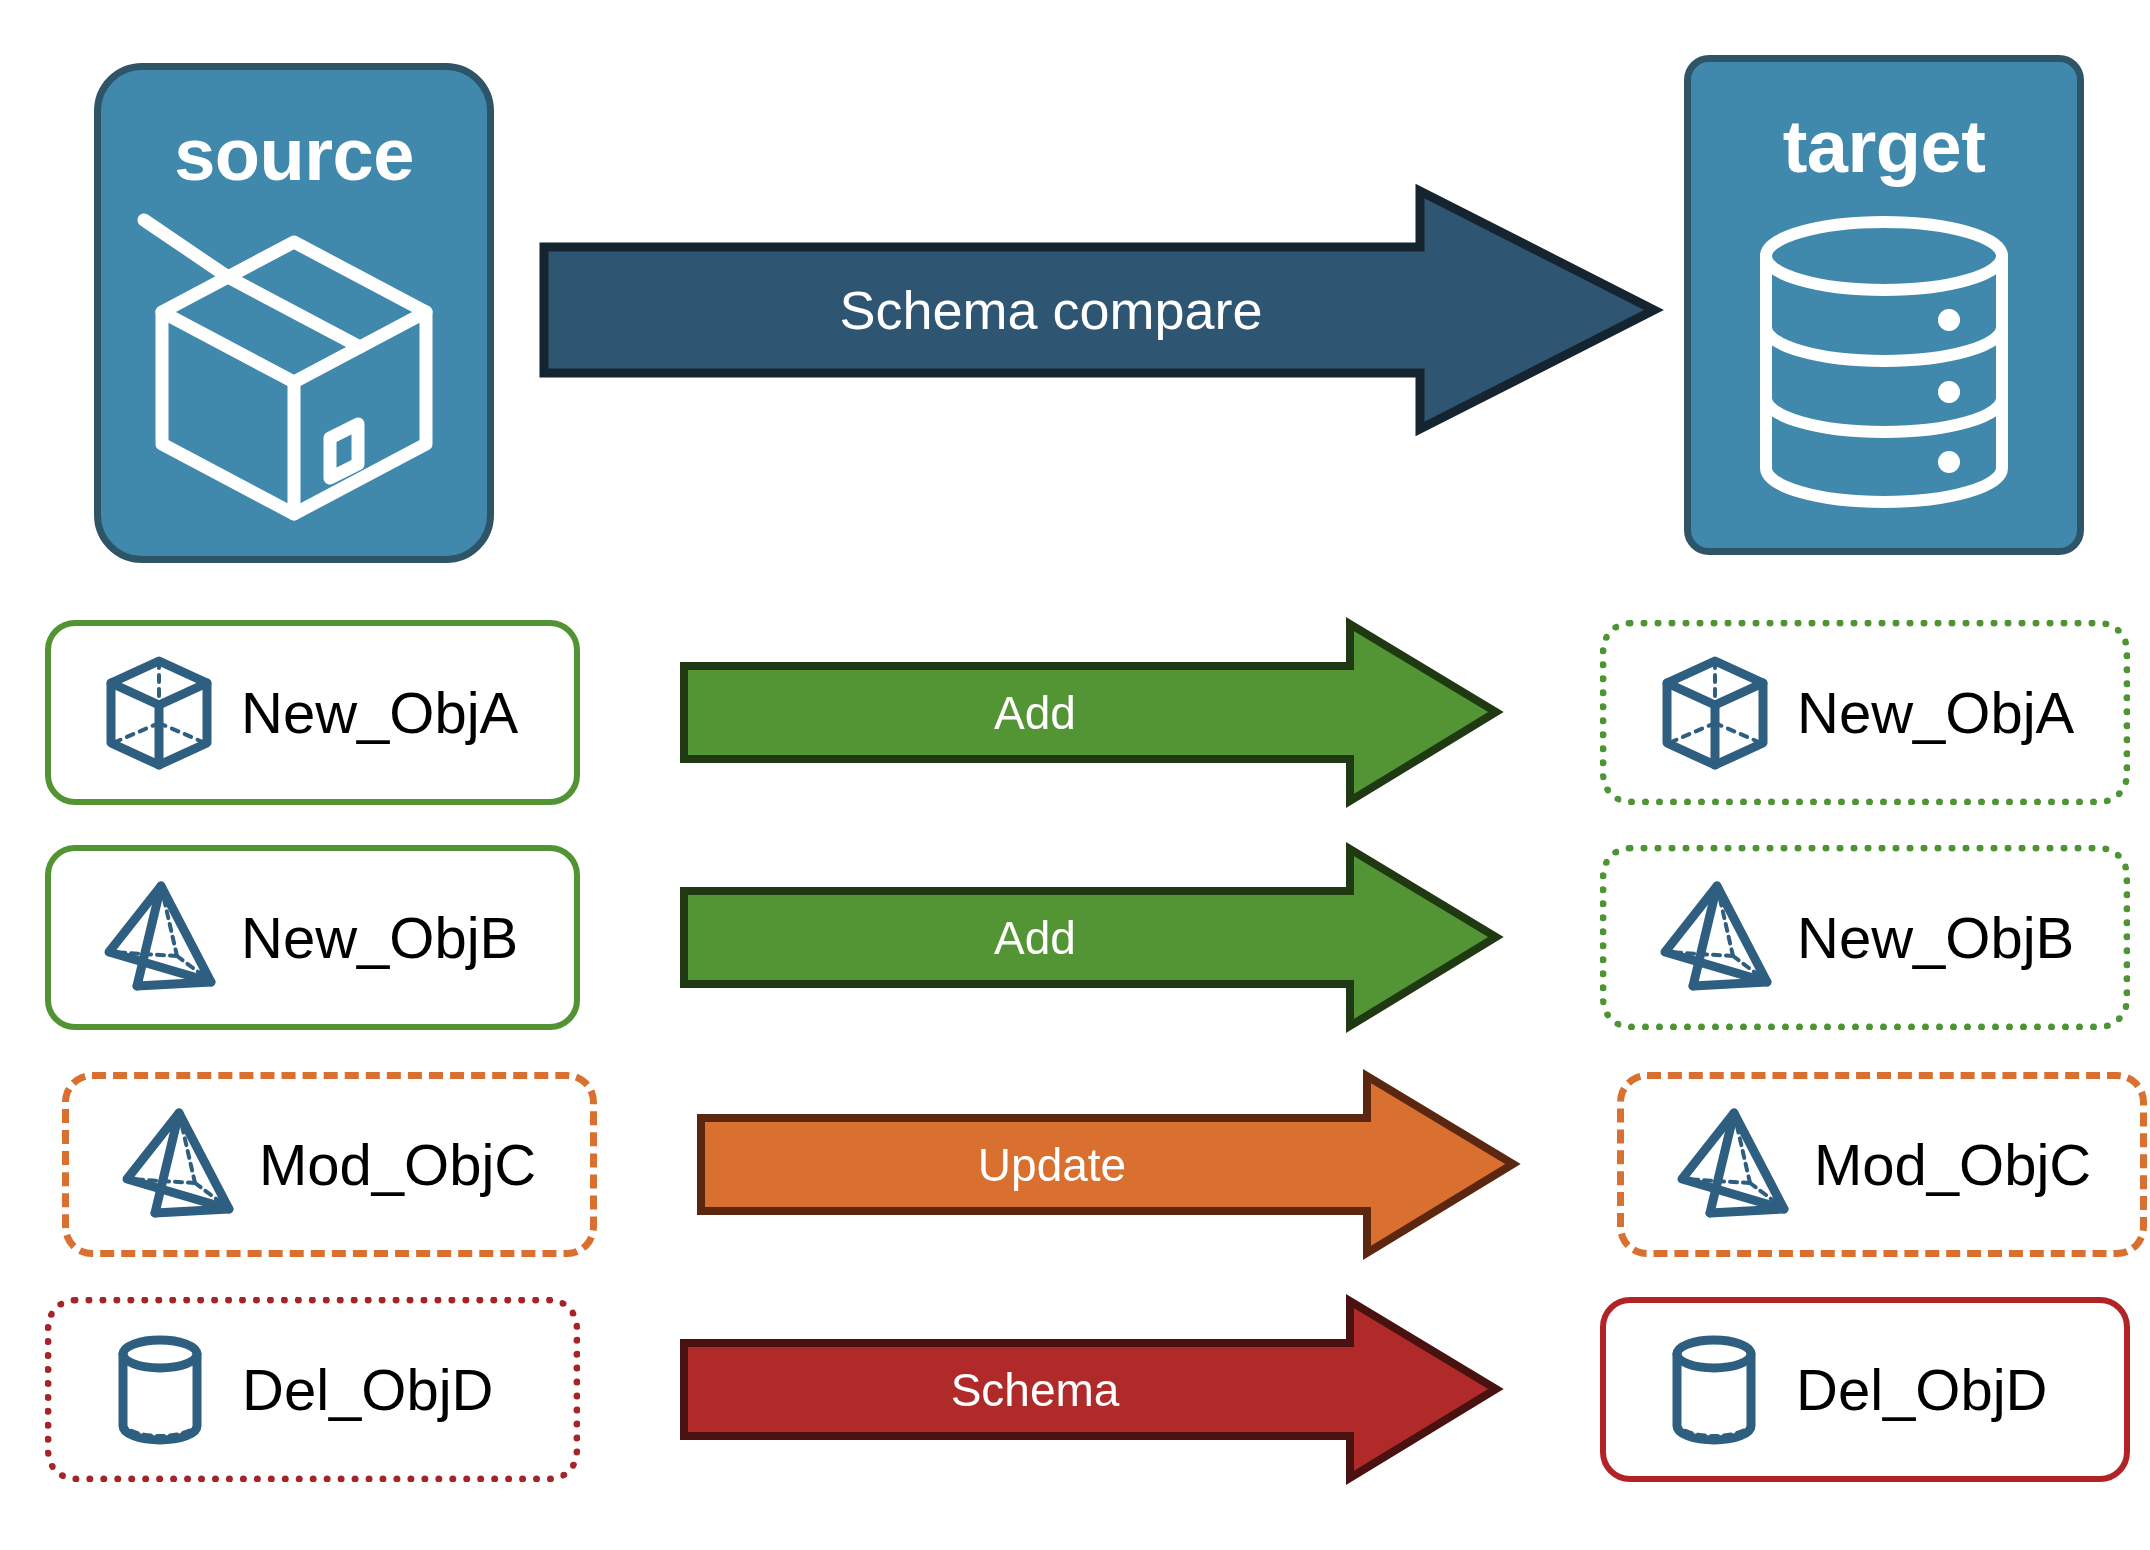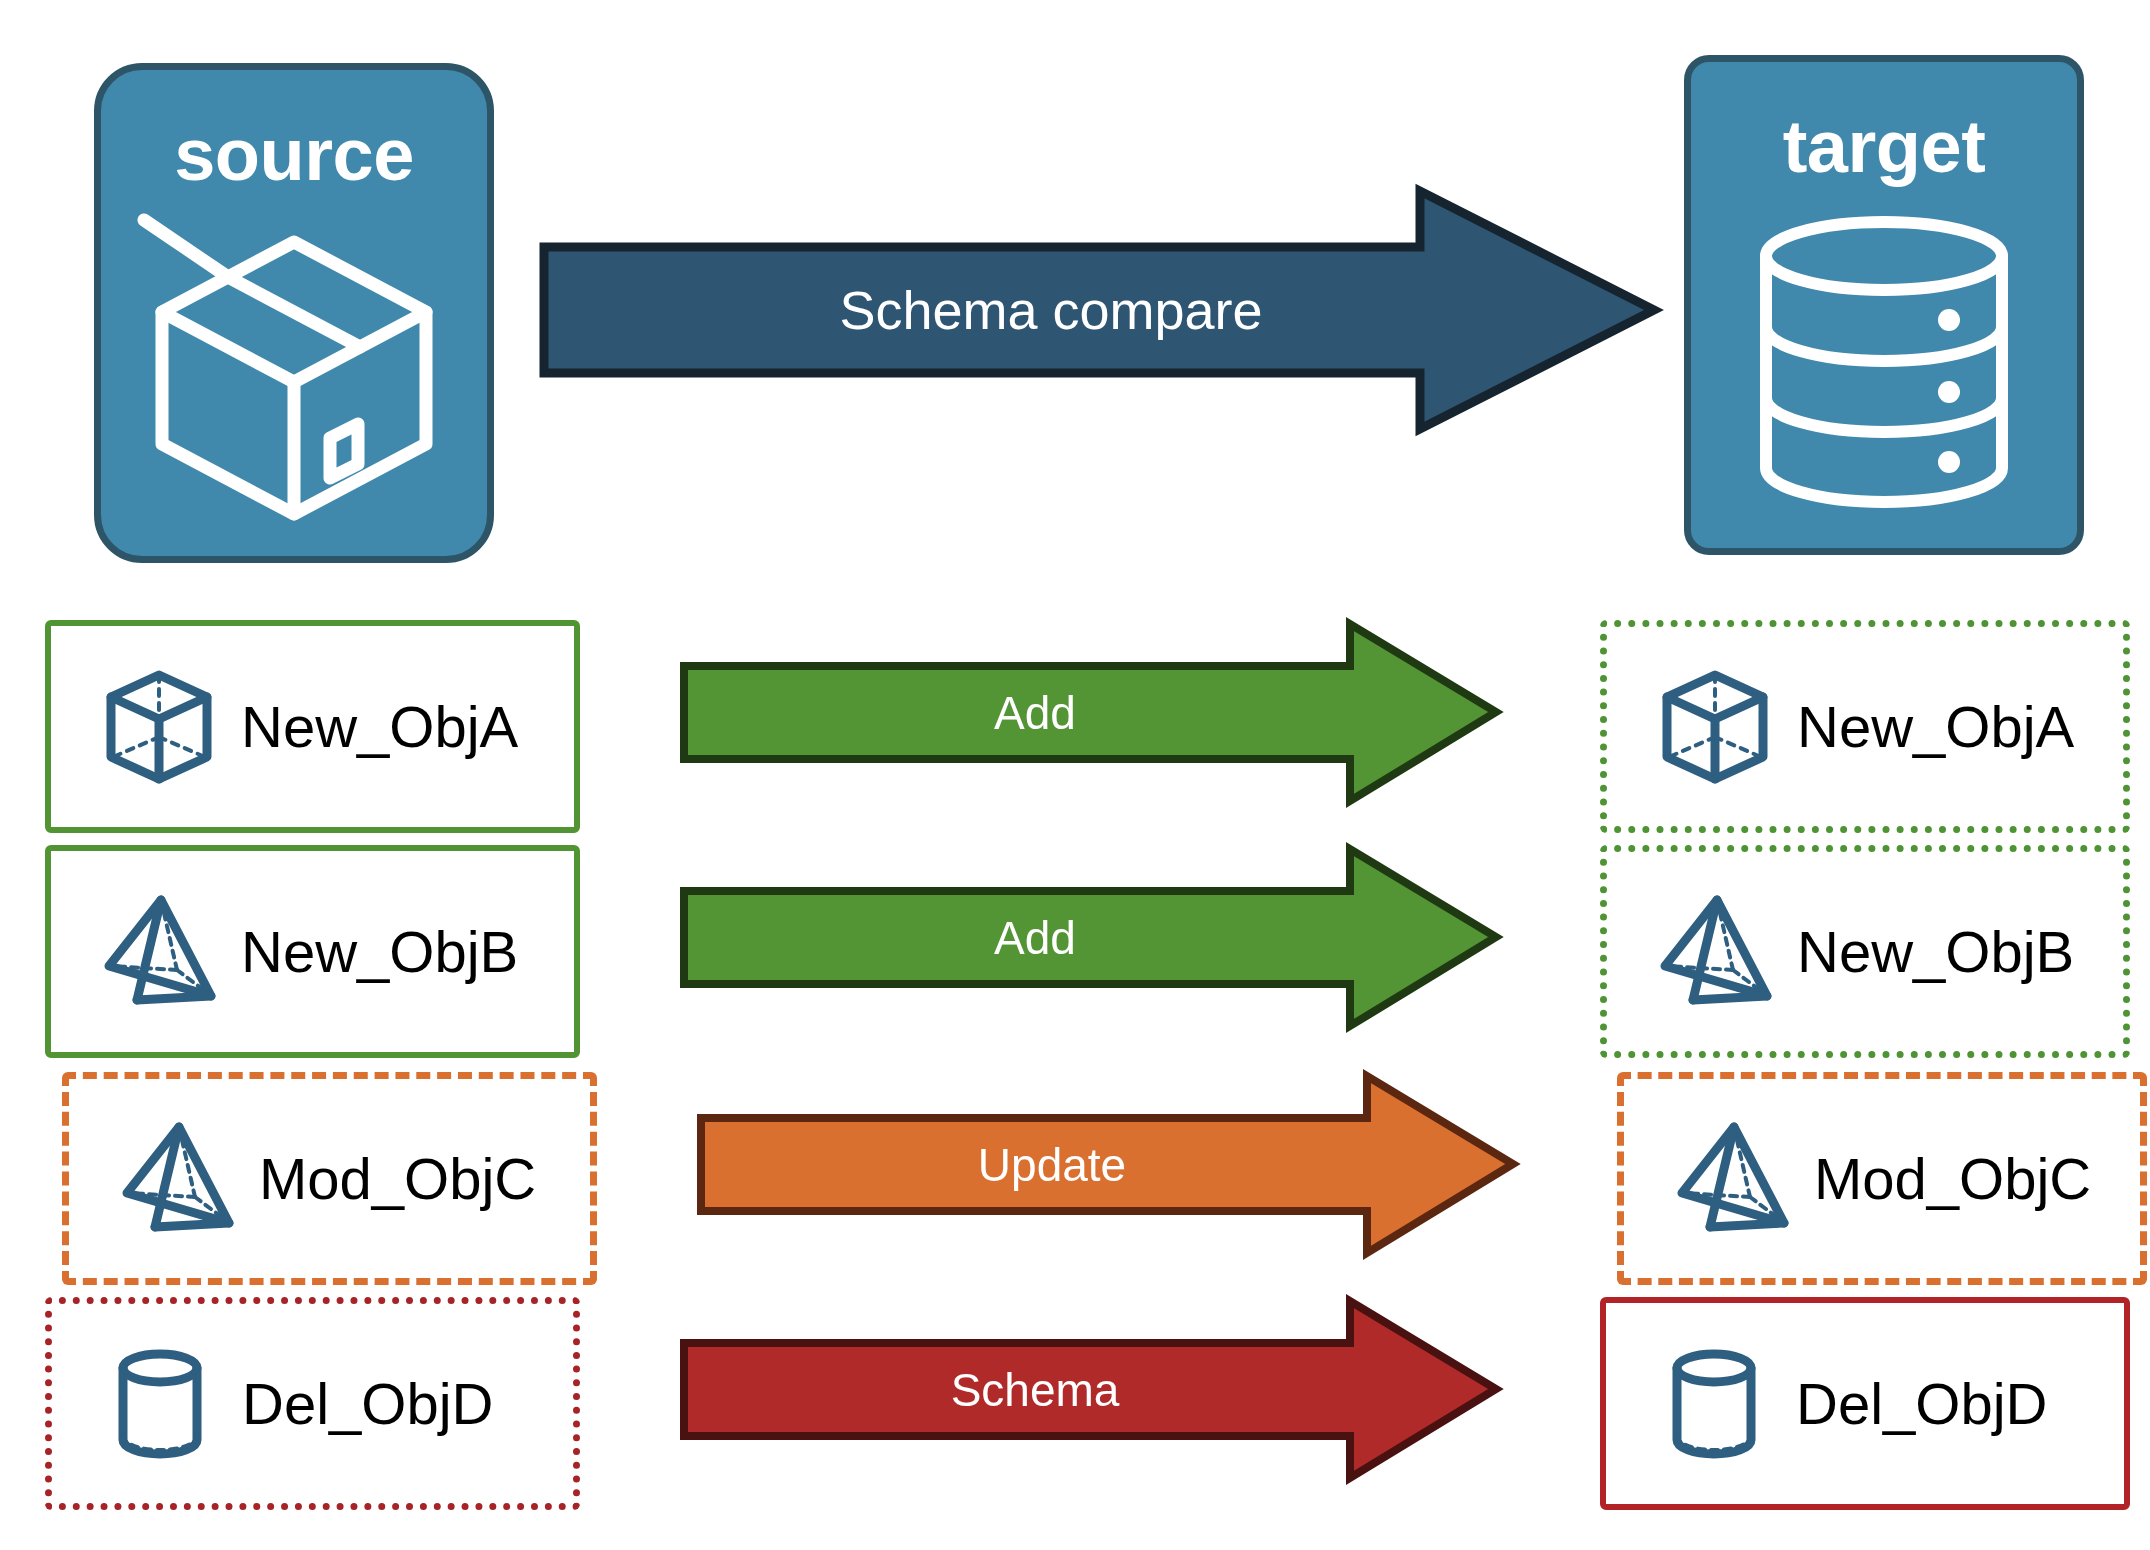--- a/index.html
+++ b/index.html
@@ -77,23 +77,23 @@
     width: 2150px;
     height: 185px;
   }
   #row-0 { top: 620px; }
   #row-1 { top: 845px; }
   #row-2 { top: 1072px; margin-left: 17px; }
   #row-3 { top: 1297px; padding-left: 23px; }
 
   .obj-card {
     position: absolute;
-    height: 213px;
+    height: 185px;
     background: #ffffff;
-    border-radius: 6px;
+    border-radius: 30px;
     box-sizing: border-box;
     display: flex;
     flex-direction: row;
     align-items: center;
   }
   .obj-card.source { left: 45px; width: 535px; }
   .obj-card.target { left: 1600px; width: 530px; }
 
   .b-solid-green  { border: 6px solid      #529334; }
   .b-dotted-green { border: 7px dotted     #4E9334; }

